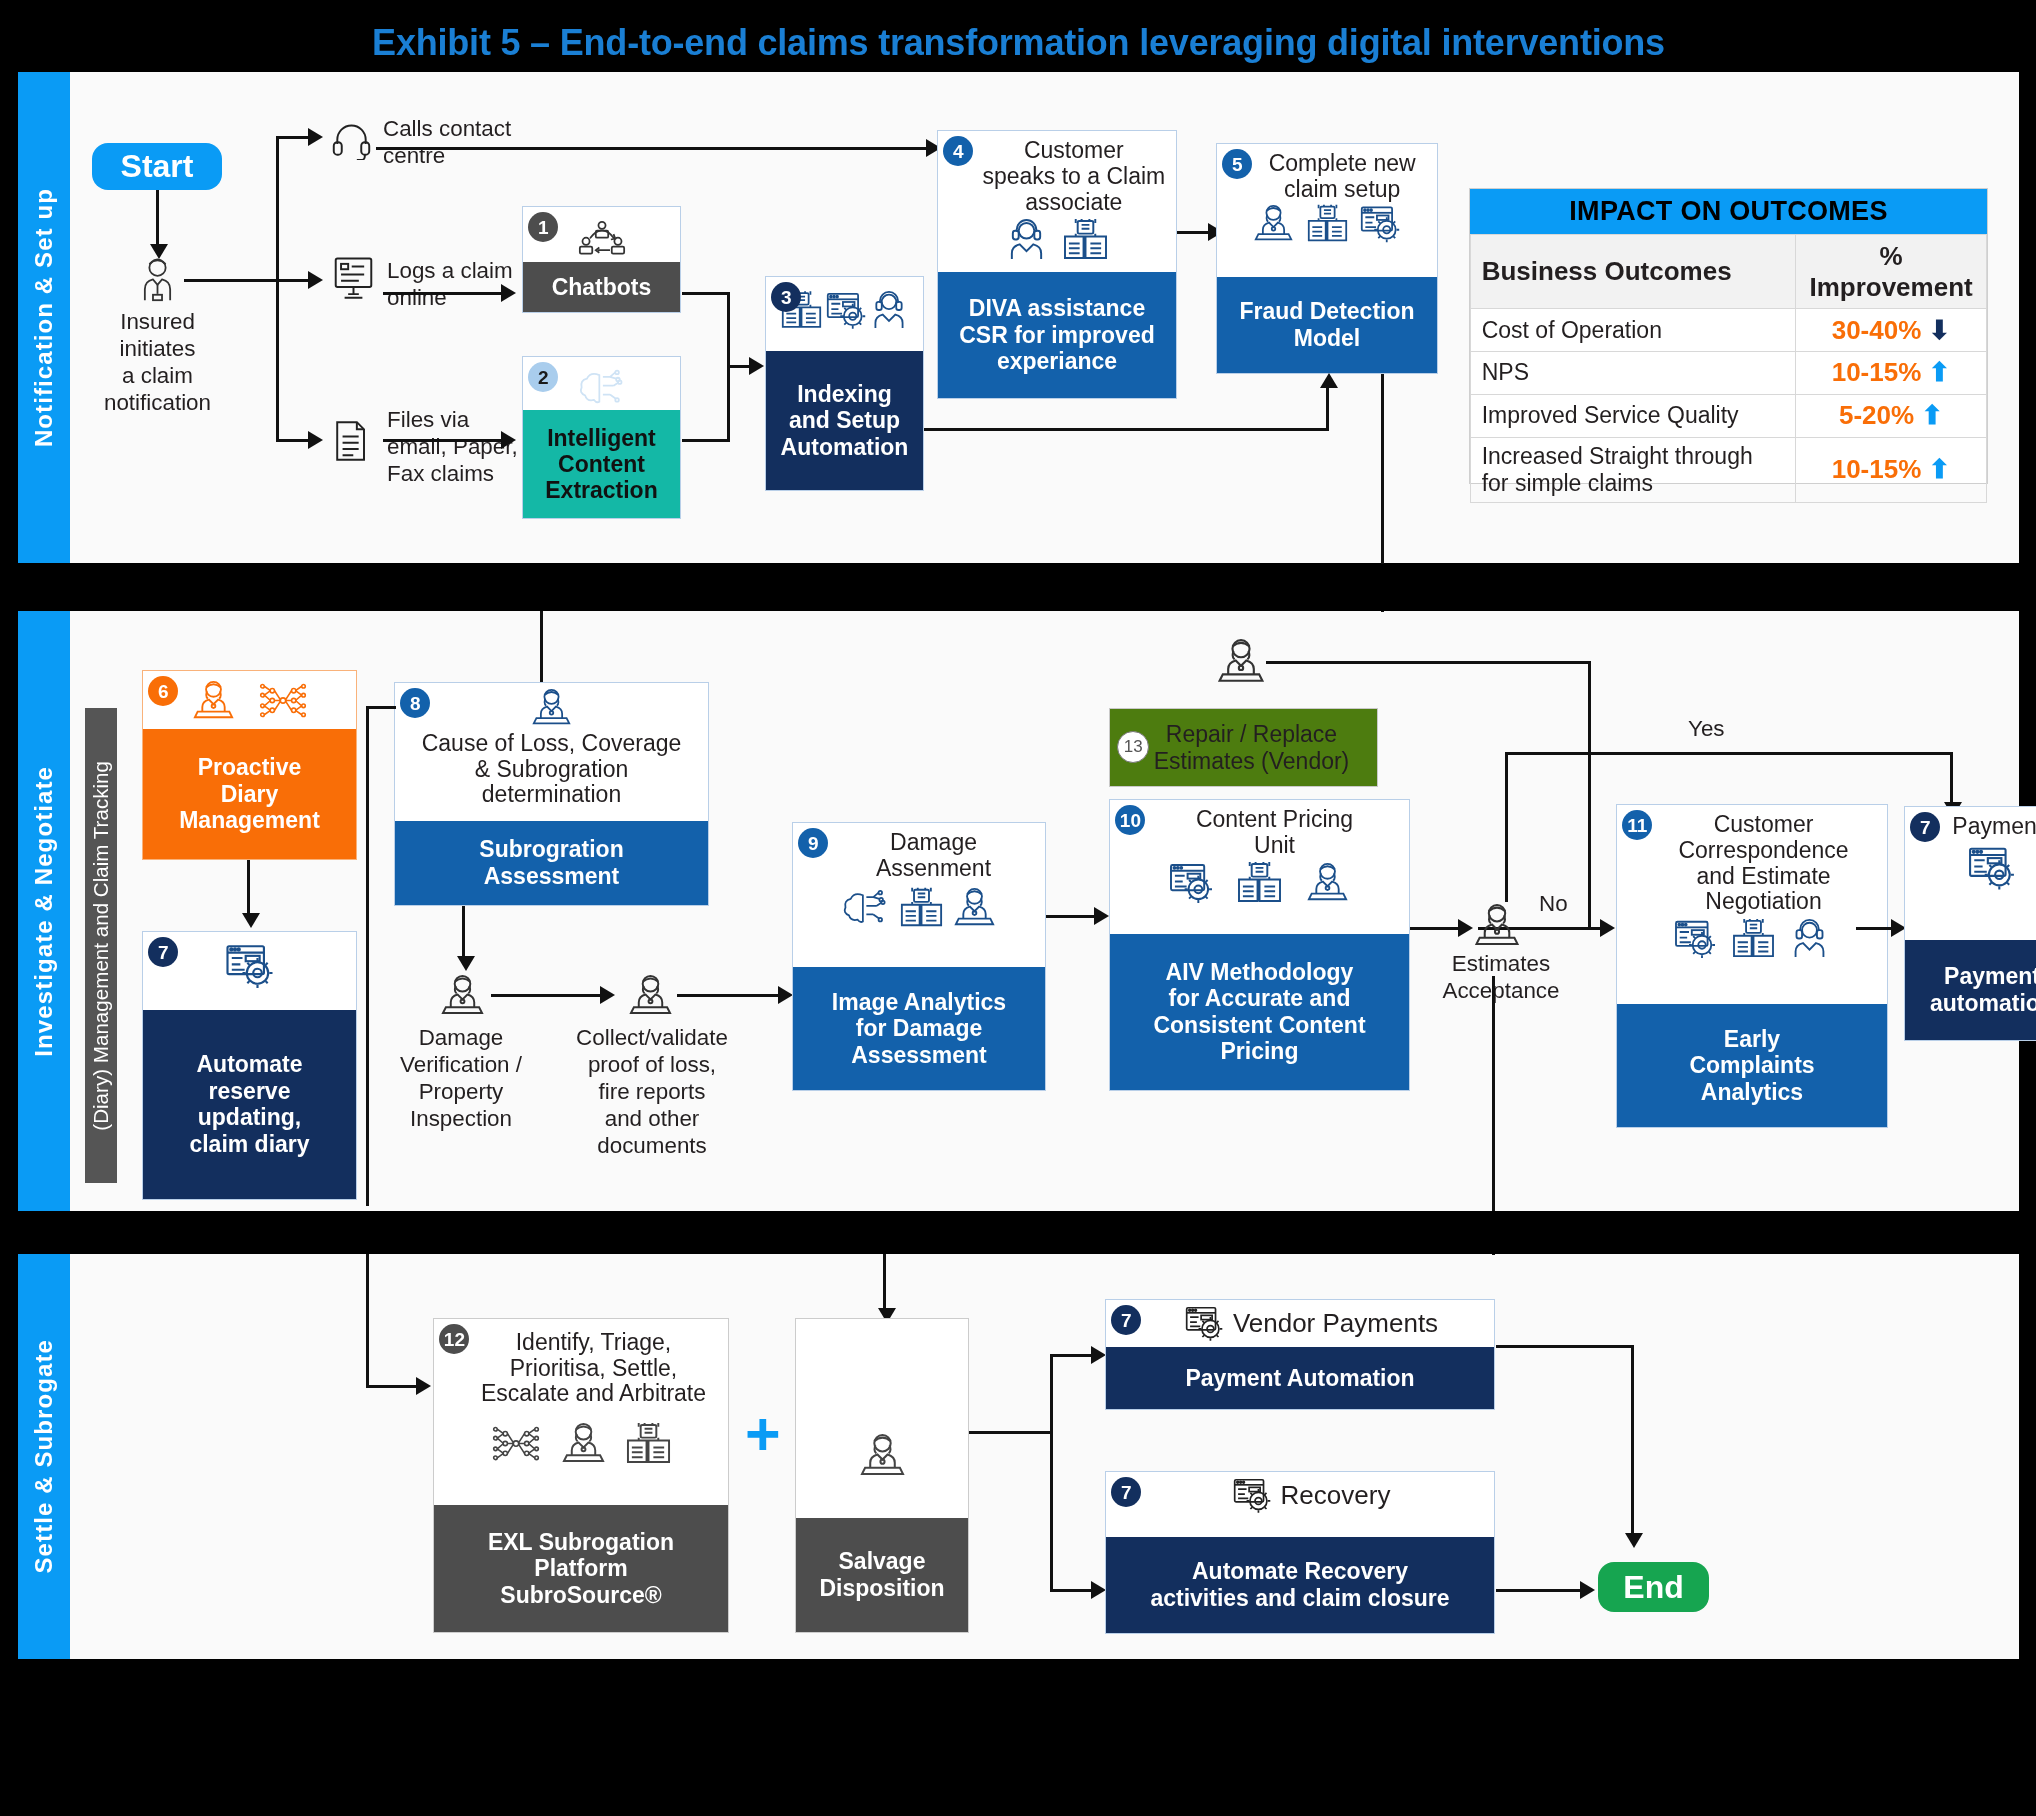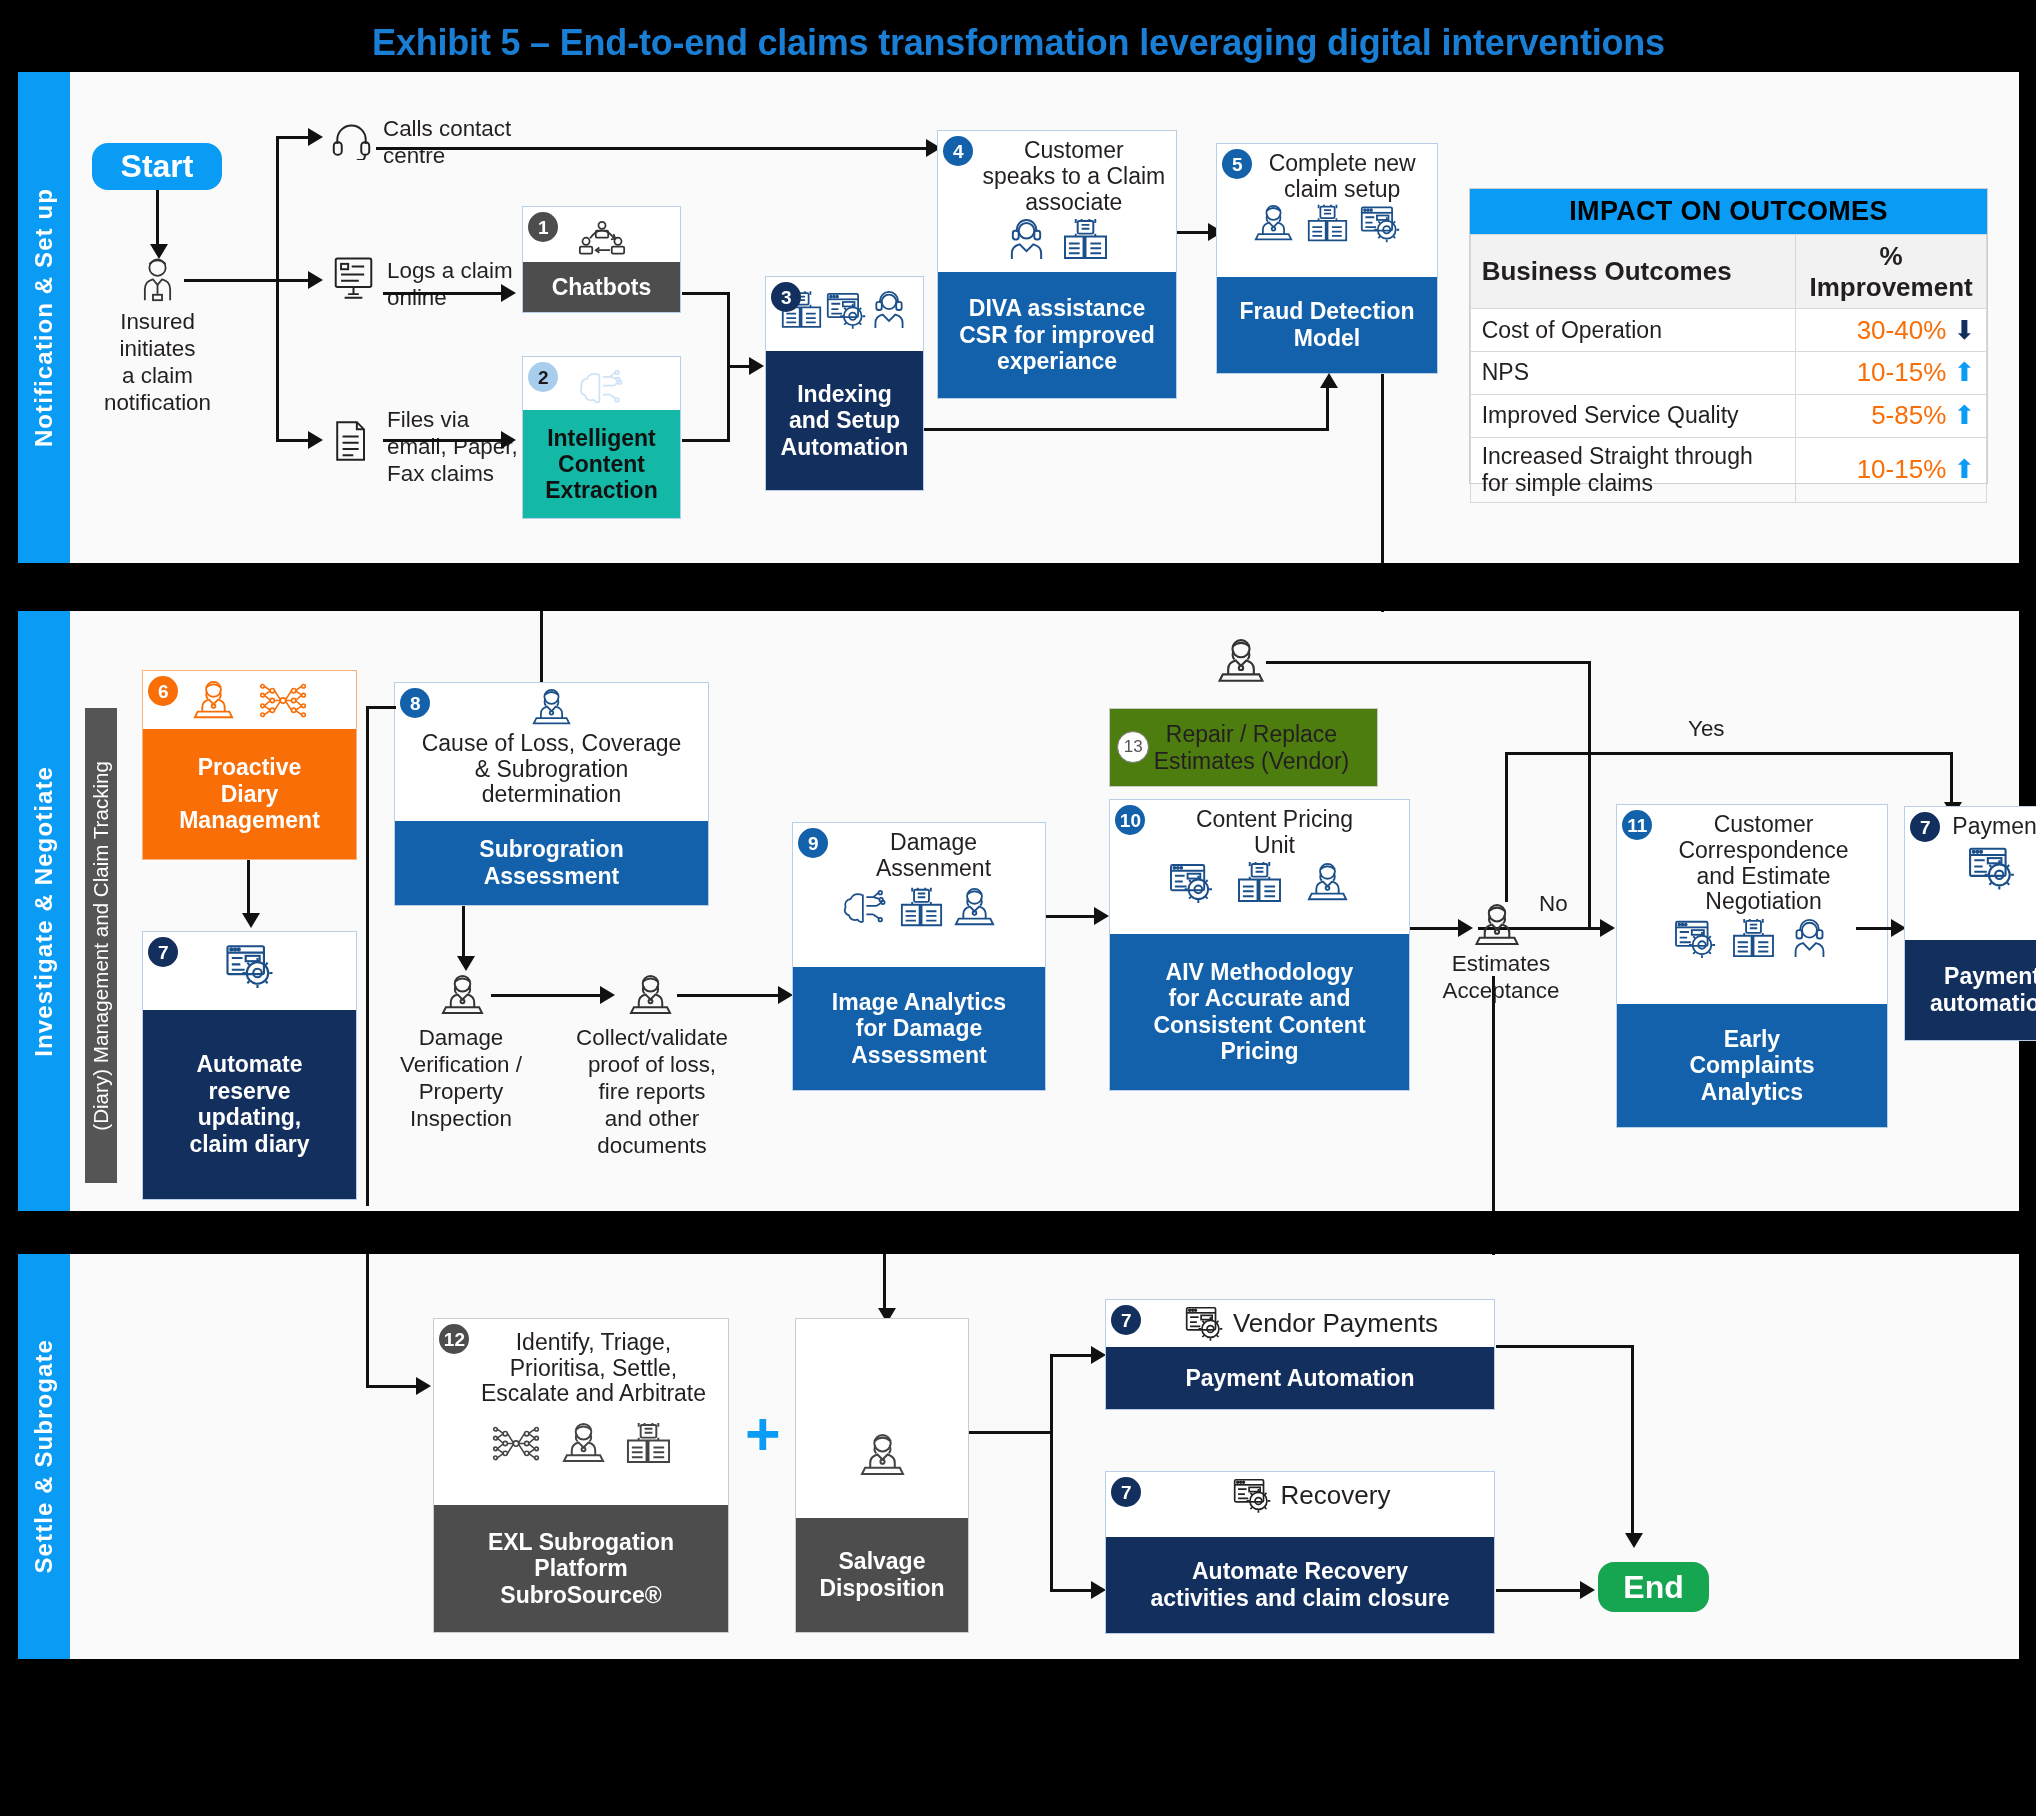--- a/index.html
+++ b/index.html
@@ -56,21 +56,21 @@
   .ah-u{width:0;height:0;border-left:9.9px solid transparent;border-right:9.9px solid transparent;border-bottom:15px solid #111;}
 
   
   #impact{border:0.9px solid #cfcfcf;background:#fff;}
   #impact .hd{background:#0a9bf5;color:#000000;font-weight:bold;font-size:27px;
               text-align:center;padding:7.2px 0;letter-spacing:0.3px;}
   #impact table{border-collapse:collapse;width:100%;}
   #impact th,#impact td{border:0.9px solid #d8d8d8;padding:5.4px 10.7px;font-size:23px;vertical-align:middle;}
   #impact th{background:#f2f2f2;font-weight:bold;font-size:26px;text-align:center;}
   #impact th.l{text-align:left;}
-  #impact td.v{text-align:right;color:#f96e07;font-weight:normal;font-size:26px;white-space:nowrap;}
+  #impact td.v{text-align:center;color:#f96e07;font-weight:bold;font-size:26px;white-space:nowrap;}
   .arrU{color:#0a9bf5;}
   .arrD{color:#132f5e;}
 
   
   .vlabel{background:#555;color:#fff;display:flex;align-items:center;justify-content:center;}
   .vlabel span{writing-mode:vertical-rl;transform:rotate(180deg);white-space:nowrap;font-size:20.6px;}
 
   
   #legend{left:0;top:1702px;width:2037px;height:72px;display:flex;align-items:center;}
 
@@ -346,21 +346,21 @@
       <tr>
         <td>Cost of Operation</td>
         <td class="v"><span>30-40%</span> <span class="arrD">⬇</span></td>
       </tr>
       <tr>
         <td>NPS</td>
         <td class="v"><span>10-15%</span> <span class="arrU">⬆</span></td>
       </tr>
       <tr>
         <td>Improved Service Quality</td>
-        <td class="v"><span>5-85%</span> <span class="arrU">⬆</span></td>
+        <td class="v"><span>5-20%</span> <span class="arrU">⬆</span></td>
       </tr>
       <tr>
         <td>Increased Straight through for simple claims</td>
         <td class="v"><span>10-15%</span> <span class="arrU">⬆</span></td>
       </tr>
     </tbody>
       </table>
   </div>
 
   <div class="abs band" style="left:18px;top:611px;width:2001px;height:600px;"></div>

